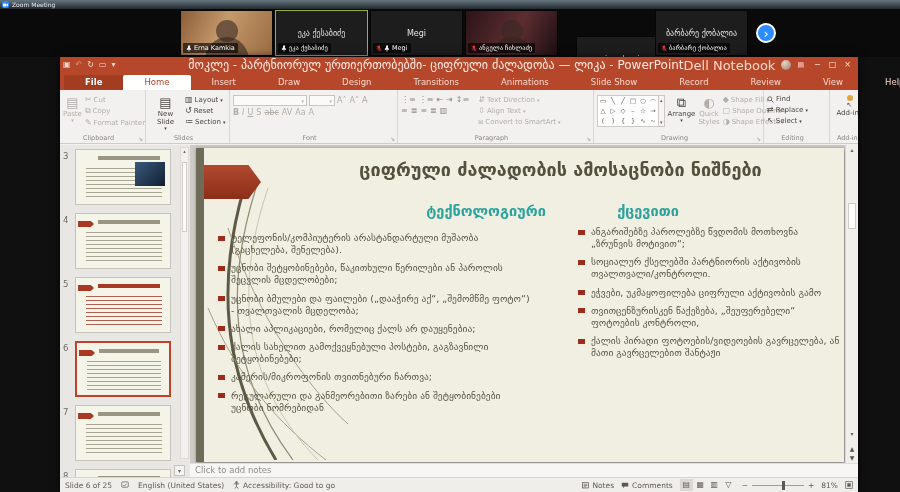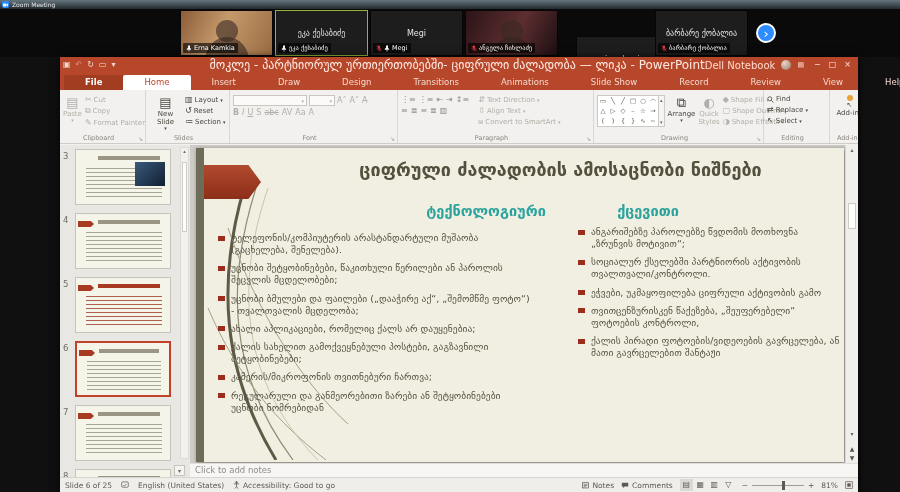--- a/index.html
+++ b/index.html
@@ -28,21 +28,21 @@
   .next-btn{position:absolute;left:756px;top:14px;width:20px;height:20px;border-radius:50%;background:#2d8cff;color:#fff;font-size:13px;line-height:18px;text-align:center;border:2px solid #fff;cursor:pointer}
 
   
   .ppt{position:absolute;left:60px;top:57px;width:798px;height:435px;background:#f3f1ef;box-shadow:0 0 8px rgba(0,0,0,.7)}
 
   .titlebar{position:absolute;left:0;top:0;right:0;height:16px;background:#b7472a;display:flex;align-items:center;color:#fff;font-size:8px;padding:0 3px}
   .qat{display:flex;align-items:center;gap:5px;color:#f2d8cf;font-size:8px}
   .qat .q{line-height:14px}
   .win-title{flex:1;text-align:right;font-size:12px;color:#ffe9e2;white-space:nowrap;overflow:hidden}
   .tb-right{display:flex;align-items:center;gap:6px}
-  .account{font-size:10px;color:#ffd9cd;white-space:nowrap}
+  .account{font-size:13px;color:#ffd9cd;white-space:nowrap}
   .avatar{width:10px;height:10px;border-radius:50%;background:radial-gradient(circle at 35% 30%,#e8d4c8,#9a7b68)}
   .winctl{display:flex;gap:0}
   .winctl span{width:15px;text-align:center;font-size:8px;line-height:14px;color:#ffe4dc;cursor:pointer}
 
   .tabrow{position:absolute;left:0;top:16px;right:0;height:17px;background:#b7472a;display:flex;align-items:flex-end;padding:0 0 0 4px;font-size:8.5px}
   .tab{padding:2px 21px 3px;color:#f6d9ce;white-space:nowrap;cursor:pointer}
   .tab.file{color:#fff;font-weight:bold;background:#a33d22}
   .tab.selected{background:#ffffff;color:#b7472a;border-radius:2px 2px 0 0}
   .tellme{display:flex;align-items:center;gap:3px;color:#fff;font-size:8.5px;margin-left:8px;padding-bottom:3px;white-space:nowrap;cursor:pointer}
   .share-btn{margin-left:auto;margin-right:22px;display:flex;align-items:flex-end;gap:3px;color:#fff;font-size:8.5px;padding-bottom:3px;cursor:pointer}

